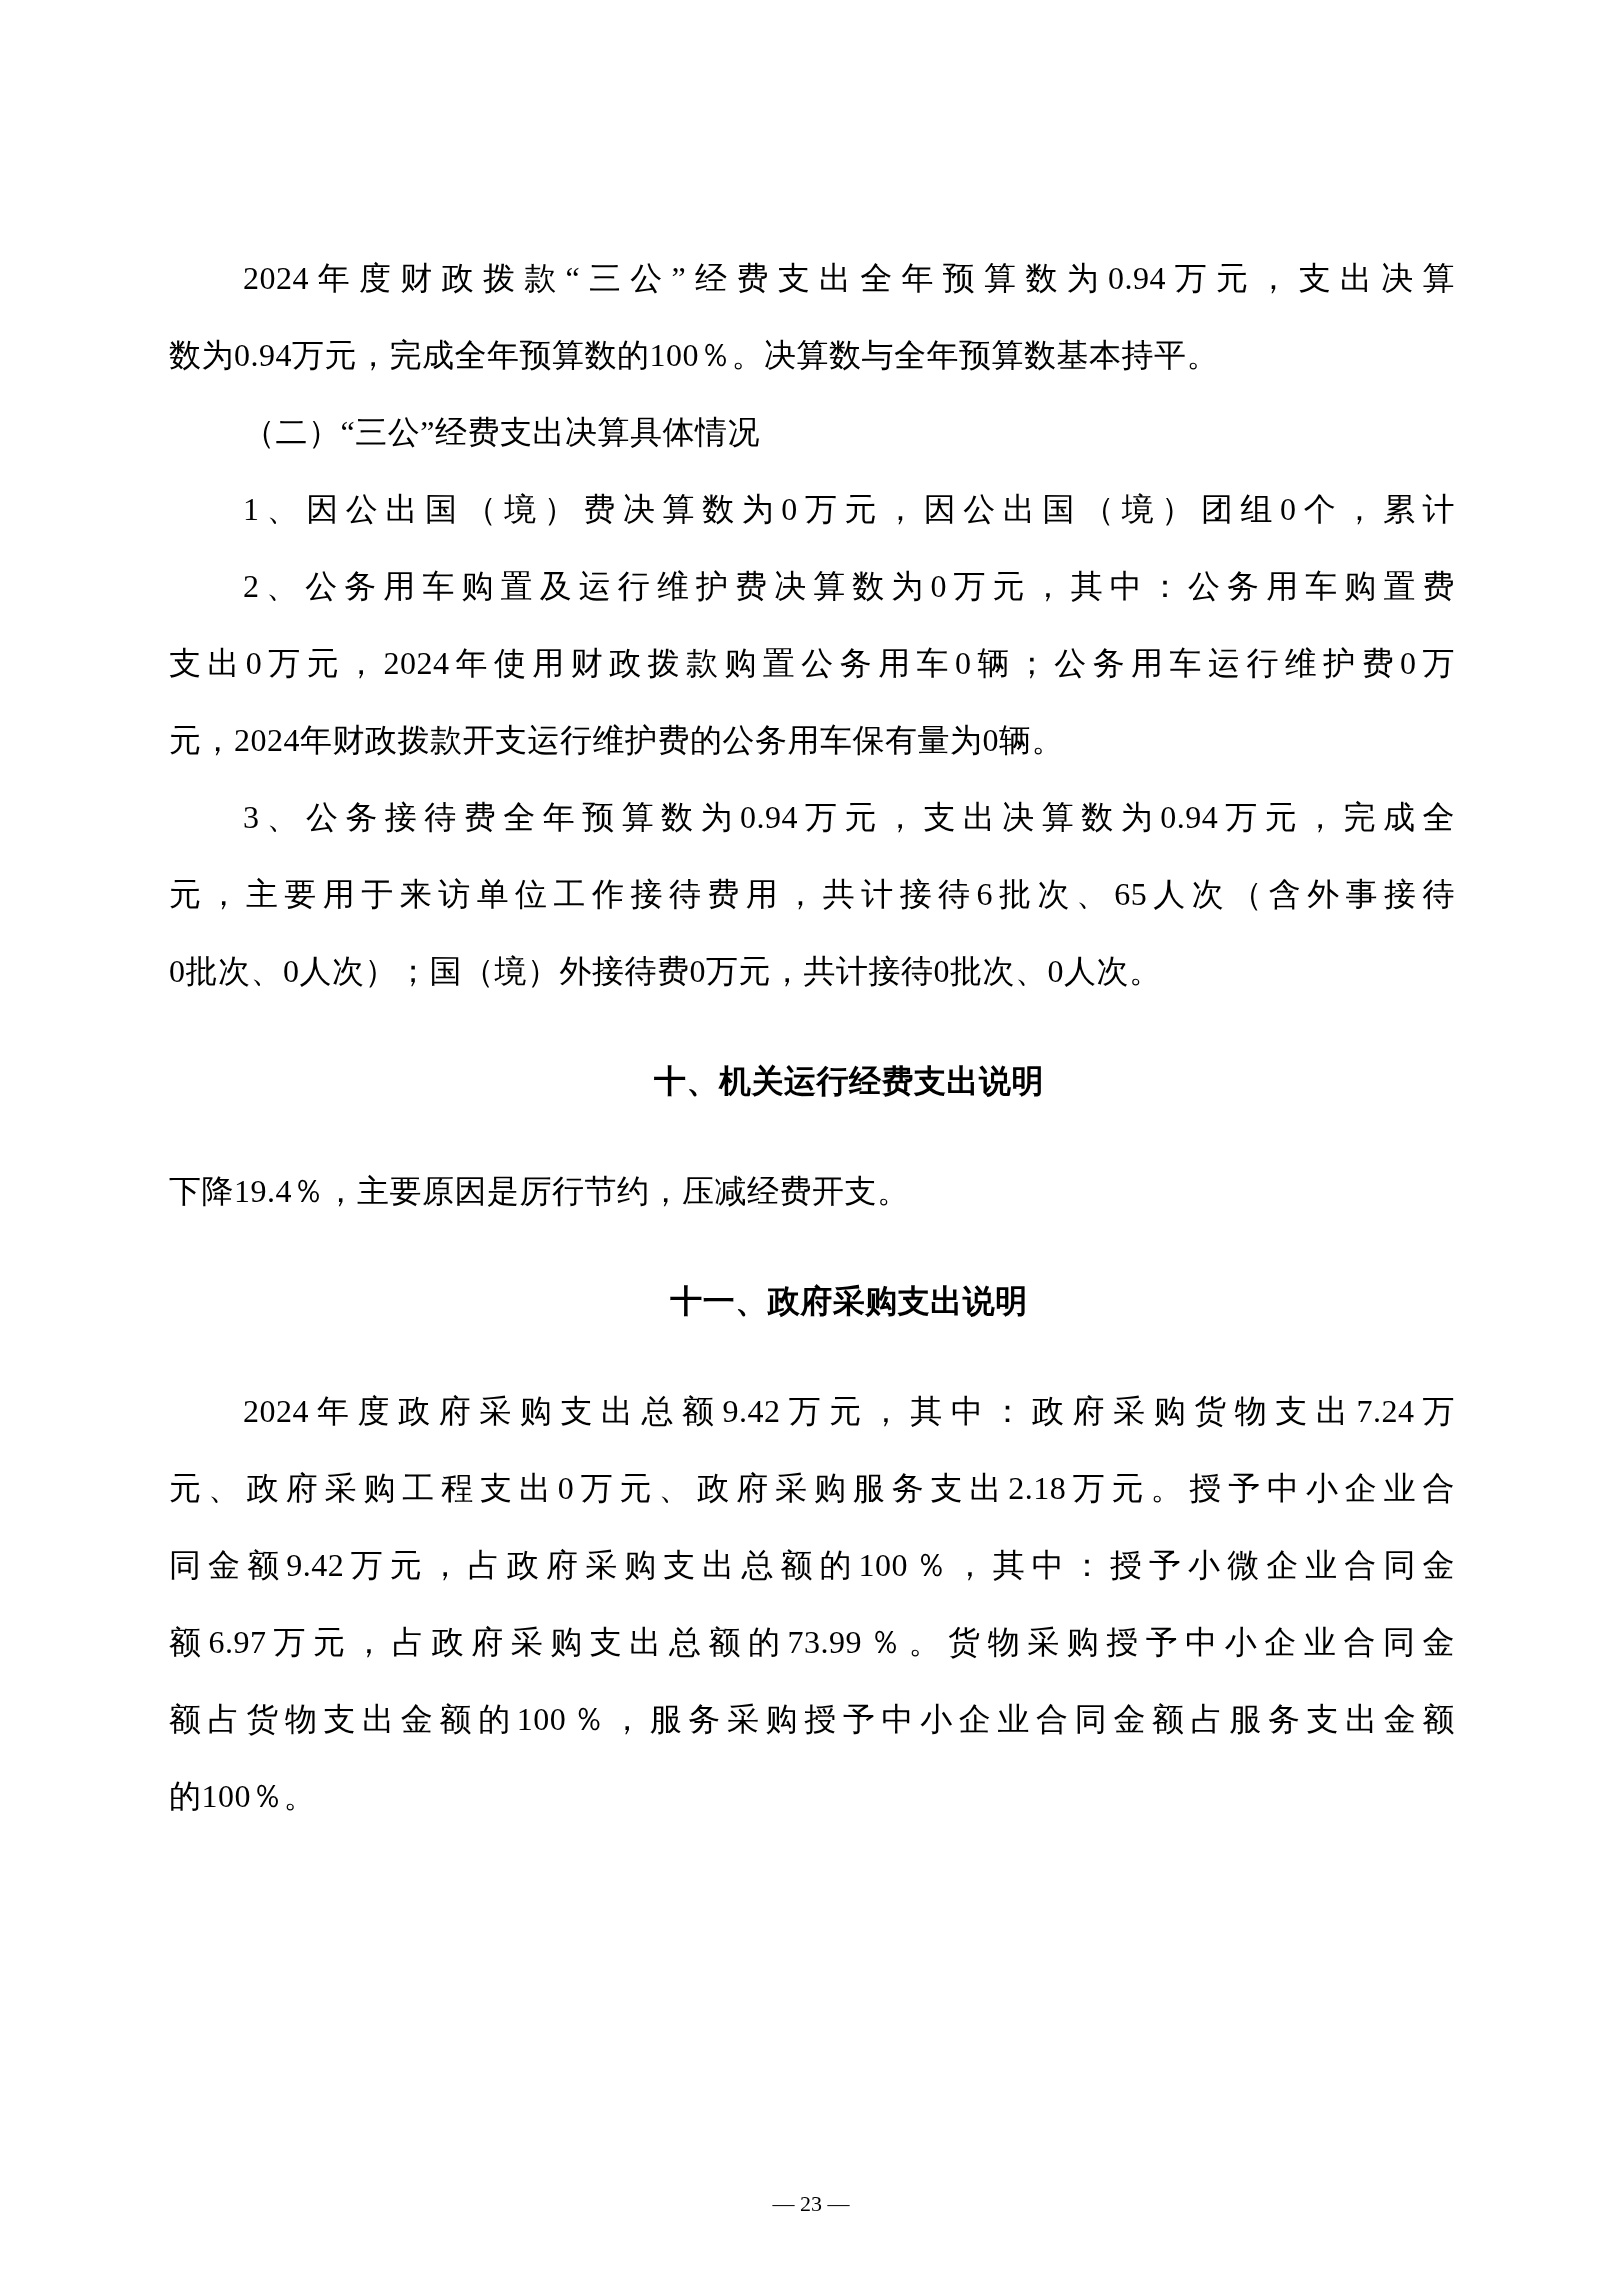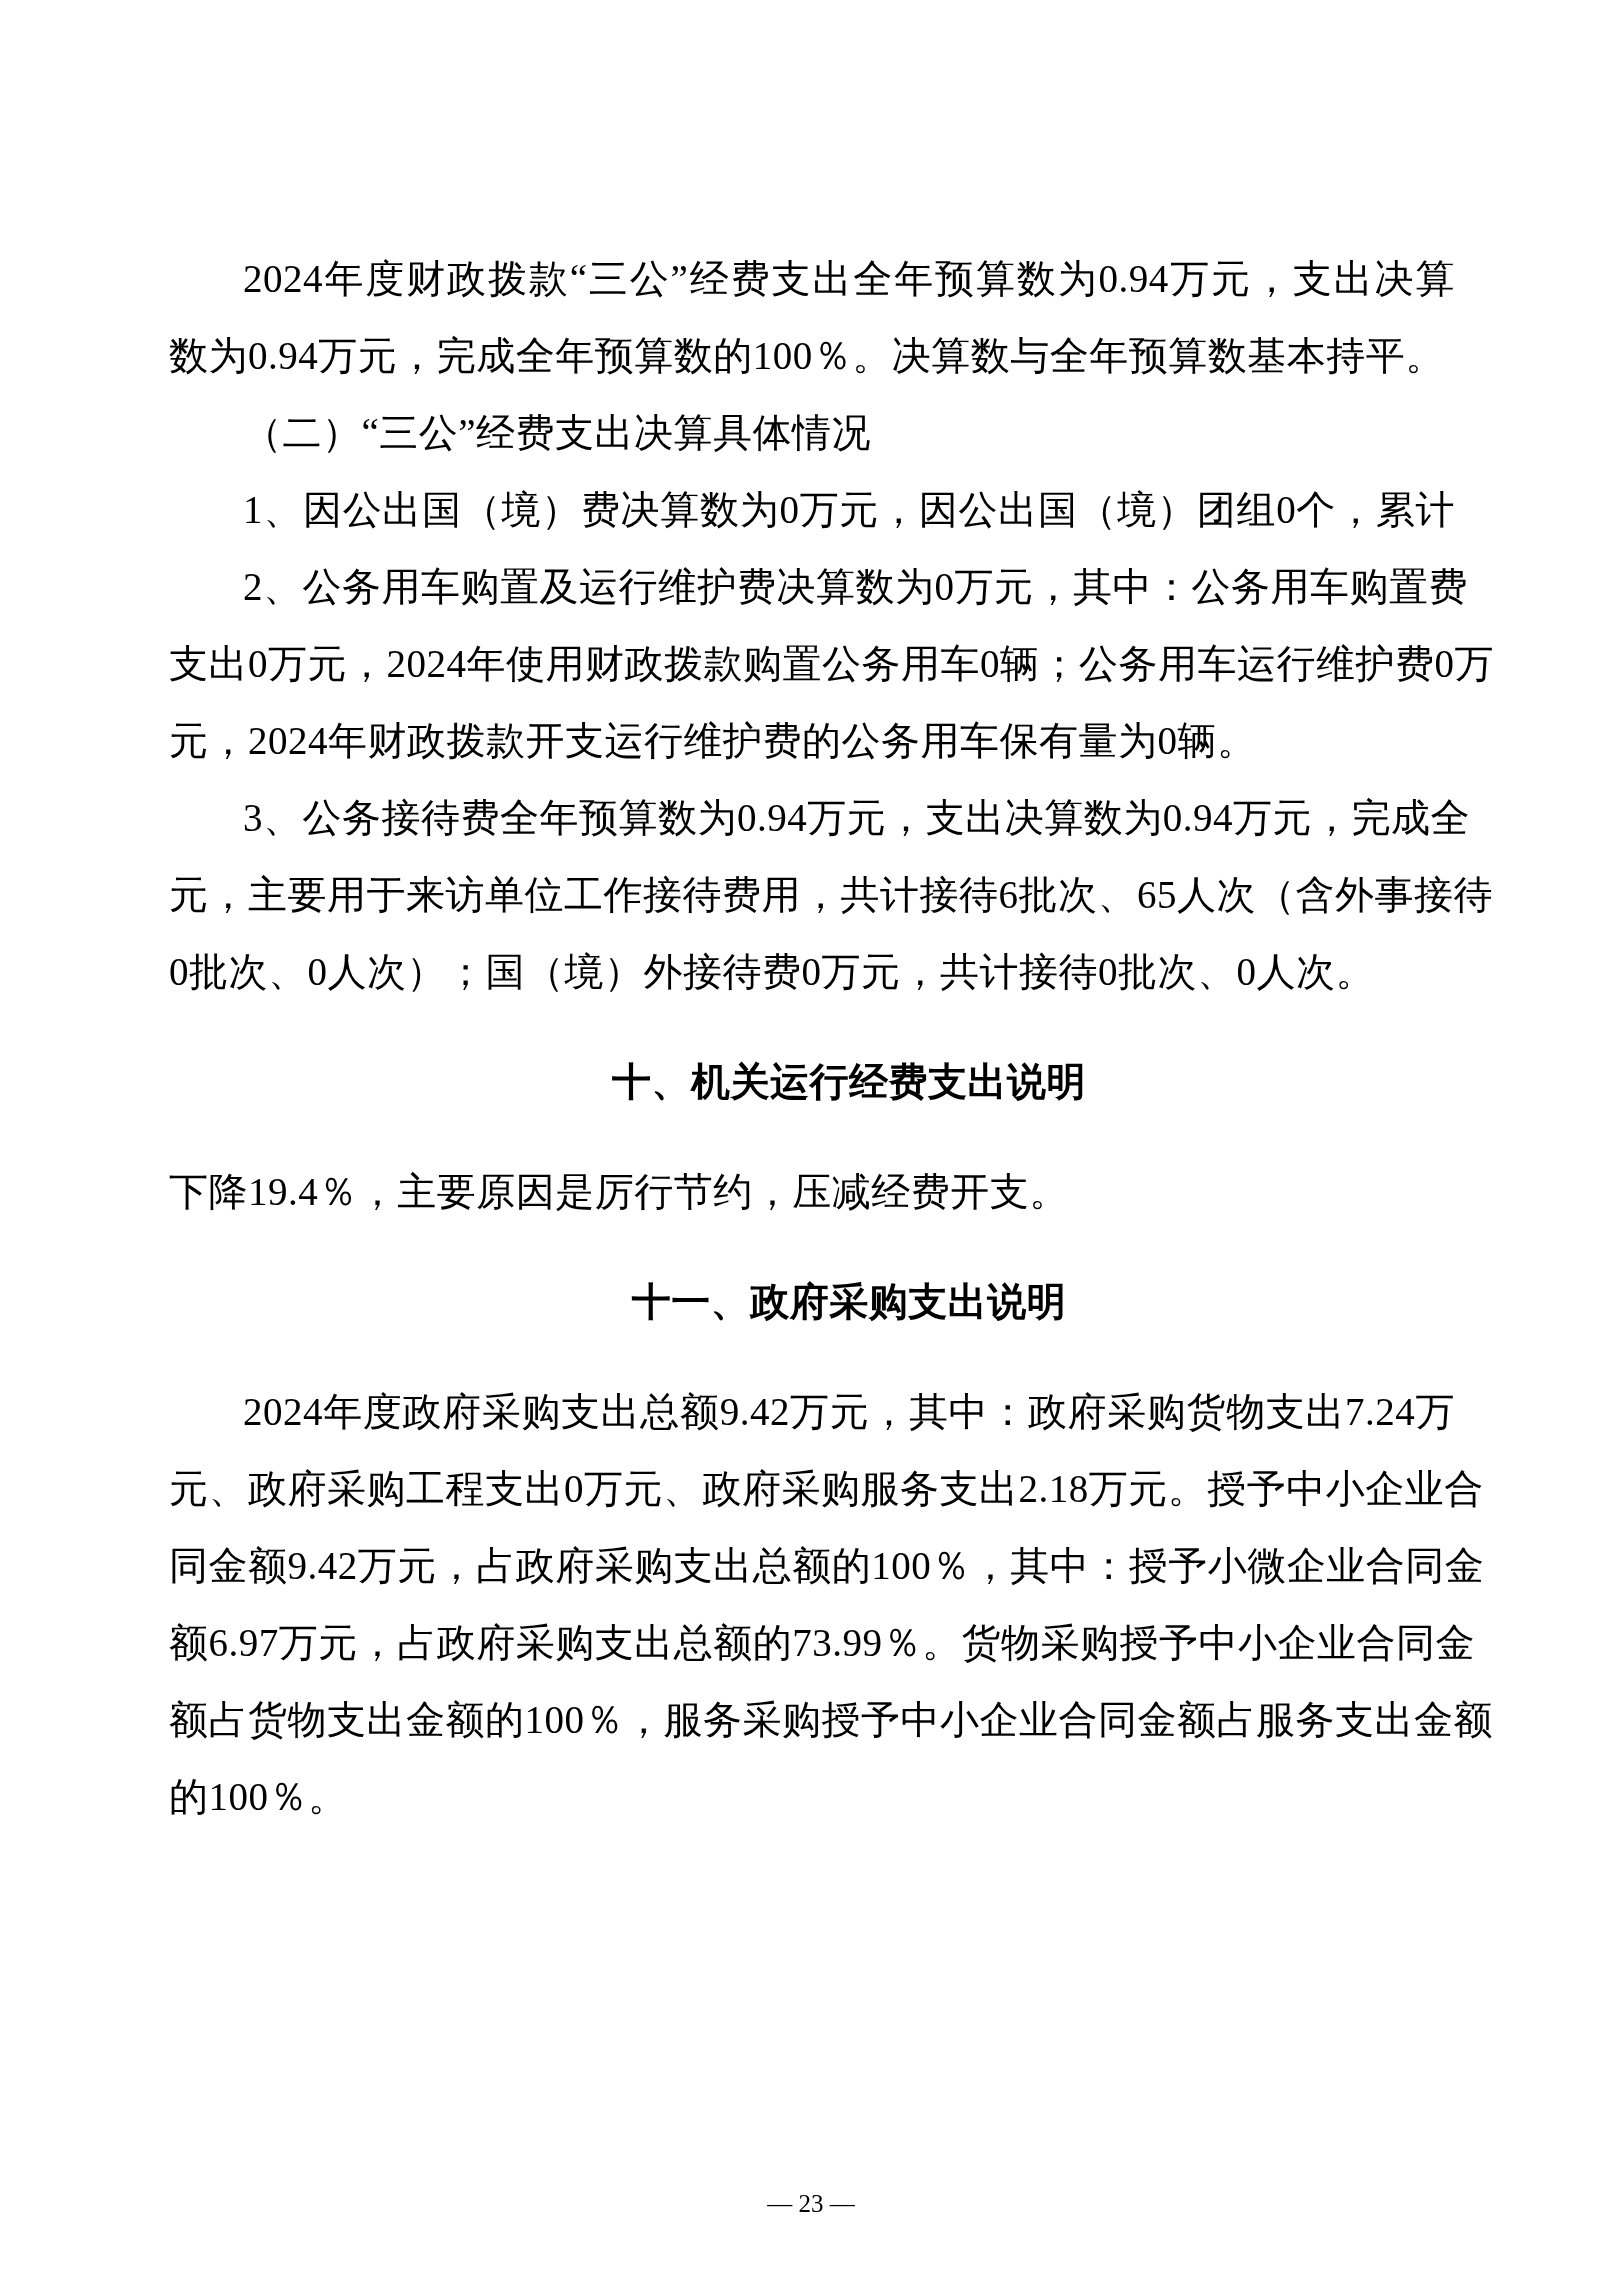--- a/index.html
+++ b/index.html
@@ -15,21 +15,21 @@
     color: #000000;
     overflow: hidden;
   }
   .content {
     position: absolute;
     left: 169px;
     top: 240px;
     width: 1286px;
   }
   .line {
-    font-size: 39px;
+    font-size: 32px;
     line-height: 77px;
     height: 77px;
     white-space: nowrap;
     font-family: "Liberation Serif", "DejaVu Serif", serif;
     letter-spacing: 0.5px;
   }
   .indent { text-indent: 74px; }
   .justify {
     text-align: justify;
     text-align-last: justify;
@@ -45,21 +45,21 @@
     text-align: center;
   }
   .footer {
     position: absolute;
     left: 0;
     right: 0;
     top: 2188px;
     height: 31px;
     line-height: 31px;
     text-align: center;
-    font-size: 25px;
+    font-size: 22px;
     font-family: "Liberation Serif", "DejaVu Serif", serif;
     color: #000000;
   }
 </style>
 </head>
 <body>
 
 <div class="page">
   <div class="content">
 

